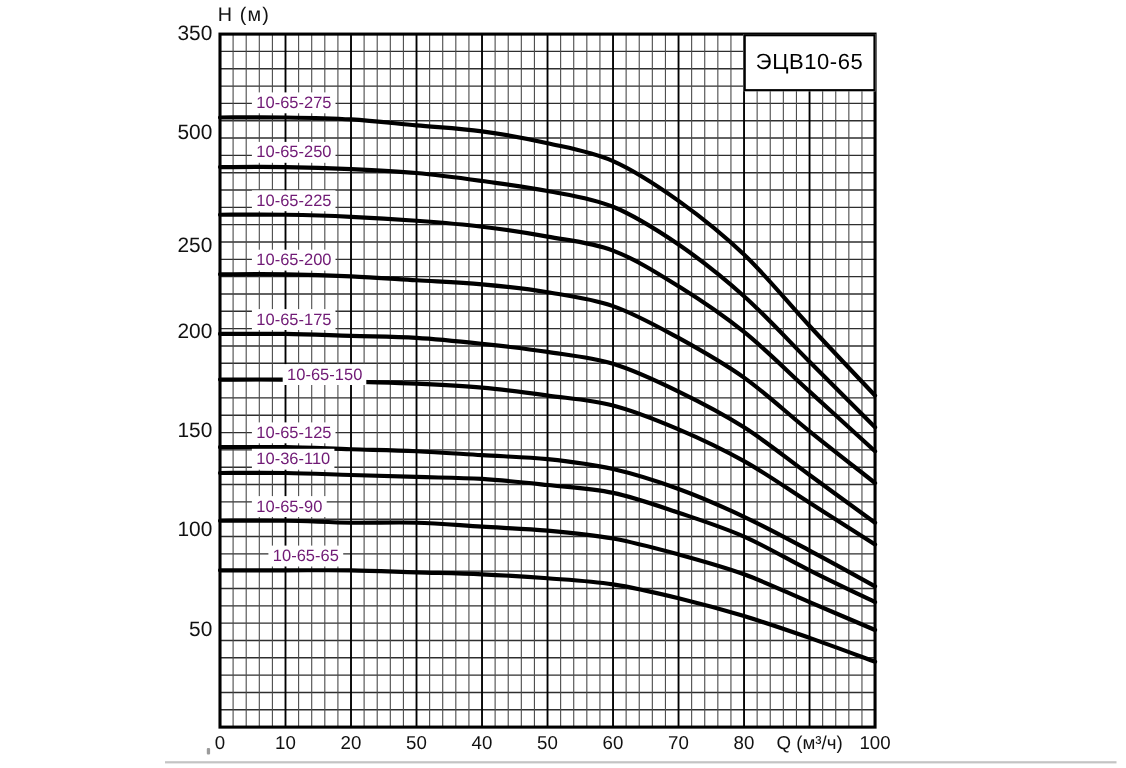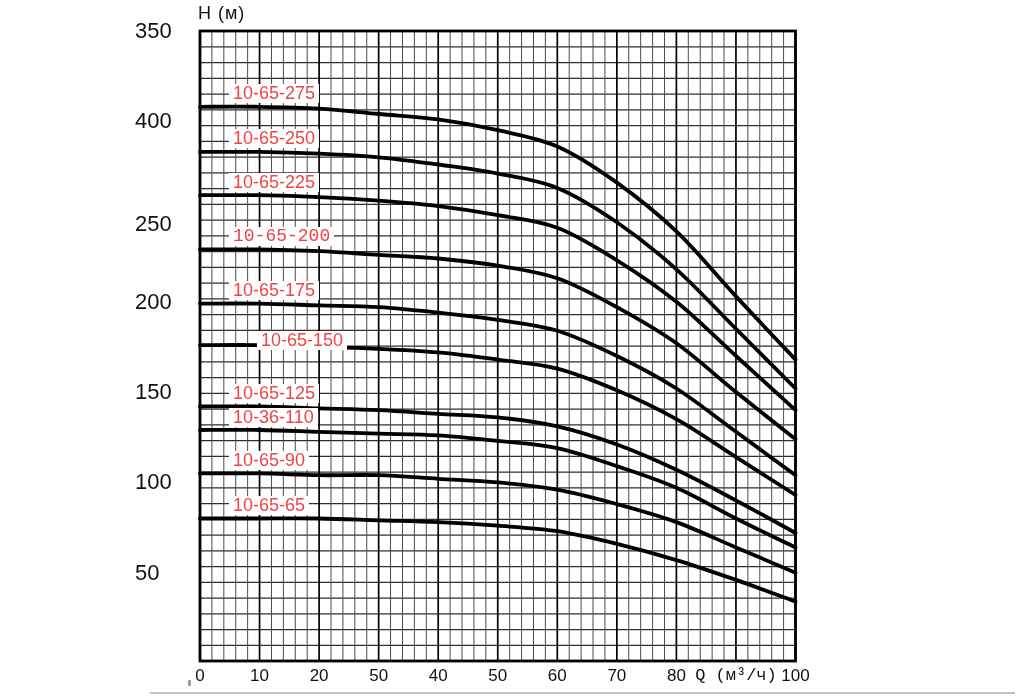--- a/index.html
+++ b/index.html
@@ -2,25 +2,25 @@
 <html><head>
 <meta charset="utf-8">
 <style>
   html,body{margin:0;padding:0;background:#ffffff;}
   .stage{
     position:relative;width:1024px;height:698px;background:#ffffff;overflow:hidden;
     font-family:"Liberation Sans",sans-serif;color:#111111;
   }
   svg{position:absolute;left:0;top:0;}
   .y-title{position:absolute;left:198px;top:3px;font-size:18px;letter-spacing:1px;}
-  .tick-y{position:absolute;width:58px;text-align:left;font-size:22px;transform:translateY(-50%);}
+  .tick-y{position:absolute;width:58px;text-align:right;font-size:19px;transform:translateY(-50%);}
   .tick-x{position:absolute;width:90px;text-align:center;font-size:17px;transform:translateX(-50%);}
   .curve-label{
     position:absolute;height:19px;line-height:19px;background:#ffffff;
-    padding:0 4px;font-size:18px;white-space:nowrap;color:#ef4444;
+    padding:0 4px;font-size:15px;white-space:nowrap;color:#701a75;
   }
   .title-box{
     position:absolute;left:676px;top:31px;width:116px;height:48px;
     border:2px solid #000;background:#ffffff;display:flex;align-items:center;justify-content:center;
     font-size:20px;letter-spacing:0.5px;color:#000;
   }
   .scan-line{position:absolute;left:150px;top:692px;width:865px;height:2px;background:#c4c4c4;}
   .scan-dot{position:absolute;left:188px;top:680px;width:3px;height:6px;background:#9b9b9b;border-radius:1px;}
 </style>
 </head>
@@ -128,43 +128,46 @@
       <path d="M 200.0 303.6 C 209.9 303.6, 239.7 303.3, 259.6 303.6 C 279.4 303.9, 299.3 304.8, 319.1 305.4 C 339.0 306.0, 358.8 306.0, 378.6 307.2 C 398.5 308.4, 418.3 310.5, 438.2 312.6 C 458.1 314.7, 477.9 316.9, 497.8 319.9 C 517.6 322.9, 537.4 324.7, 557.3 330.7 C 577.1 336.7, 597.0 346.3, 616.9 356.0 C 636.7 365.6, 656.5 375.8, 676.4 388.5 C 696.3 401.1, 716.1 417.4, 736.0 431.8 C 755.8 446.3, 785.6 468.0, 795.5 475.2" fill="none" stroke="#000000" stroke-width="3.8" stroke-linecap="round" stroke-linejoin="round"></path>
       <path d="M 200.0 345.1 C 209.9 345.1, 239.7 344.8, 259.6 345.1 C 279.4 345.4, 299.3 346.3, 319.1 346.9 C 339.0 347.6, 358.8 347.9, 378.6 348.8 C 398.5 349.7, 418.3 350.6, 438.2 352.4 C 458.1 354.2, 477.9 356.9, 497.8 359.6 C 517.6 362.3, 537.4 363.5, 557.3 368.6 C 577.1 373.7, 597.0 381.9, 616.9 390.3 C 636.7 398.7, 656.5 408.1, 676.4 419.2 C 696.3 430.3, 716.1 444.5, 736.0 457.1 C 755.8 469.8, 785.6 488.7, 795.5 495.0" fill="none" stroke="#000000" stroke-width="3.8" stroke-linecap="round" stroke-linejoin="round"></path>
       <path d="M 200.0 406.5 C 209.9 406.5, 239.7 406.2, 259.6 406.5 C 279.4 406.8, 299.3 407.8, 319.1 408.4 C 339.0 409.0, 358.8 409.3, 378.6 410.2 C 398.5 411.1, 418.3 412.6, 438.2 413.8 C 458.1 415.0, 477.9 415.3, 497.8 417.4 C 517.6 419.5, 537.4 421.9, 557.3 426.4 C 577.1 430.9, 597.0 437.3, 616.9 444.5 C 636.7 451.7, 656.5 460.4, 676.4 469.8 C 696.3 479.1, 716.1 489.9, 736.0 500.5 C 755.8 511.0, 785.6 527.5, 795.5 533.0" fill="none" stroke="#000000" stroke-width="3.8" stroke-linecap="round" stroke-linejoin="round"></path>
       <path d="M 200.0 430.0 C 209.9 430.0, 239.7 429.7, 259.6 430.0 C 279.4 430.3, 299.3 431.2, 319.1 431.8 C 339.0 432.4, 358.8 433.0, 378.6 433.6 C 398.5 434.2, 418.3 434.2, 438.2 435.4 C 458.1 436.6, 477.9 438.8, 497.8 440.9 C 517.6 443.0, 537.4 443.9, 557.3 448.1 C 577.1 452.3, 597.0 459.5, 616.9 466.1 C 636.7 472.8, 656.5 479.1, 676.4 487.8 C 696.3 496.5, 716.1 508.6, 736.0 518.5 C 755.8 528.5, 785.6 542.6, 795.5 547.4" fill="none" stroke="#000000" stroke-width="3.8" stroke-linecap="round" stroke-linejoin="round"></path>
       <path d="M 200.0 473.4 C 209.9 473.4, 239.7 473.1, 259.6 473.4 C 279.4 473.7, 299.3 474.9, 319.1 475.2 C 339.0 475.5, 358.8 474.6, 378.6 475.2 C 398.5 475.8, 418.3 477.6, 438.2 478.8 C 458.1 480.0, 477.9 480.6, 497.8 482.4 C 517.6 484.2, 537.4 486.0, 557.3 489.6 C 577.1 493.2, 597.0 498.7, 616.9 504.1 C 636.7 509.5, 656.5 514.9, 676.4 522.1 C 696.3 529.4, 716.1 539.0, 736.0 547.4 C 755.8 555.8, 785.6 568.5, 795.5 572.7" fill="none" stroke="#000000" stroke-width="3.8" stroke-linecap="round" stroke-linejoin="round"></path>
       <path d="M 200.0 518.5 C 209.9 518.5, 239.7 518.5, 259.6 518.5 C 279.4 518.5, 299.3 518.2, 319.1 518.5 C 339.0 518.8, 358.8 519.7, 378.6 520.3 C 398.5 520.9, 418.3 521.2, 438.2 522.1 C 458.1 523.0, 477.9 524.2, 497.8 525.7 C 517.6 527.2, 537.4 528.2, 557.3 531.2 C 577.1 534.2, 597.0 539.0, 616.9 543.8 C 636.7 548.6, 656.5 554.0, 676.4 560.1 C 696.3 566.1, 716.1 573.0, 736.0 579.9 C 755.8 586.8, 785.6 598.0, 795.5 601.6" fill="none" stroke="#000000" stroke-width="3.8" stroke-linecap="round" stroke-linejoin="round"></path>
     </svg>
   <div class="y-title">H (м)</div>
   <div id="labels">
       <div class="tick-y" style="left: 135px; top: 30.9px;">350</div>
-      <div class="tick-y" style="left: 135px; top: 121.2px;">400</div>
+      <div class="tick-y" style="left: 135px; top: 121.2px;">500</div>
       <div class="tick-y" style="left: 135px; top: 211.5px; margin-top: 12px;">250</div>
       <div class="tick-y" style="left: 135px; top: 301.8px;">200</div>
       <div class="tick-y" style="left: 135px; top: 392.1px;">150</div>
       <div class="tick-y" style="left: 135px; top: 482.4px;">100</div>
       <div class="tick-y" style="left: 135px; top: 572.7px;">50</div>
       <div class="tick-x" style="left: 200px; top: 666px;">0</div>
       <div class="tick-x" style="left: 259.55px; top: 666px;">10</div>
       <div class="tick-x" style="left: 319.1px; top: 666px;">20</div>
       <div class="tick-x" style="left: 378.65px; top: 666px;">50</div>
       <div class="tick-x" style="left: 438.2px; top: 666px;">40</div>
       <div class="tick-x" style="left: 497.75px; top: 666px;">50</div>
       <div class="tick-x" style="left: 557.3px; top: 666px;">60</div>
       <div class="tick-x" style="left: 616.85px; top: 666px;">70</div>
       <div class="tick-x" style="left: 676.4px; top: 666px;">80</div>
       <div class="tick-x" style="left: 795.5px; top: 666px;">100</div>
-      <div class="tick-x" style="left: 735.95px; top: 666px; font-family: Liberation Mono, monospace;">Q (м³/ч)</div>
+      <div class="tick-x" style="left: 735.95px; top: 666px;">Q (м³/ч)</div>
       <div class="curve-label" style="left: 229px; top: 84.252px;">10-65-275</div>
       <div class="curve-label" style="left: 229px; top: 129.402px;">10-65-250</div>
       <div class="curve-label" style="left: 229px; top: 172.746px;">10-65-225</div>
-      <div class="curve-label" style="left: 229px; top: 226.926px; font-family: Liberation Mono, monospace;">10-65-200</div>
+      <div class="curve-label" style="left: 229px; top: 226.926px;">10-65-200</div>
       <div class="curve-label" style="left: 229px; top: 281.106px; text-align: right;">10-65-175</div>
       <div class="curve-label" style="left: 229px; top: 331px; margin-left: 28px;">10-65-150</div>
       <div class="curve-label" style="left: 229px; top: 384.048px;">10-65-125</div>
       <div class="curve-label" style="left: 229px; top: 407.526px;">10-36-110</div>
       <div class="curve-label" style="left: 229px; top: 450.87px;">10-65-90</div>
-      <div class="curve-label" style="left: 229px; top: 496.02px;">10-65-65</div>
+      <div class="curve-label" style="left: 244px; top: 496.02px;">10-65-65</div>
     </div>
+  <div class="title-box">
+    <span>ЭЦВ10-65</span>
+  </div>
   <div class="scan-line"></div>
   <div class="scan-dot"></div>
 </div>
 
 </body></html>

